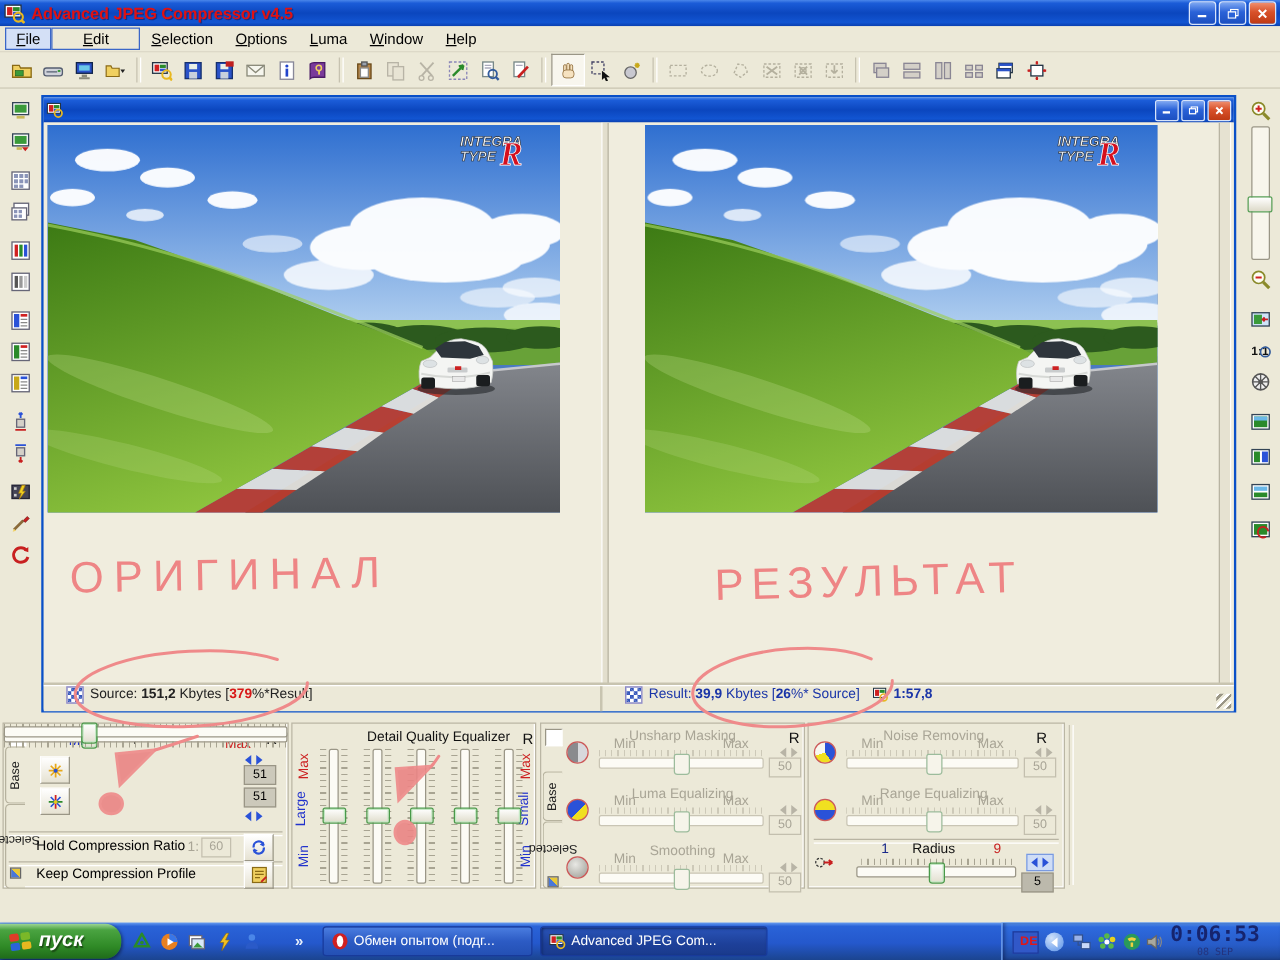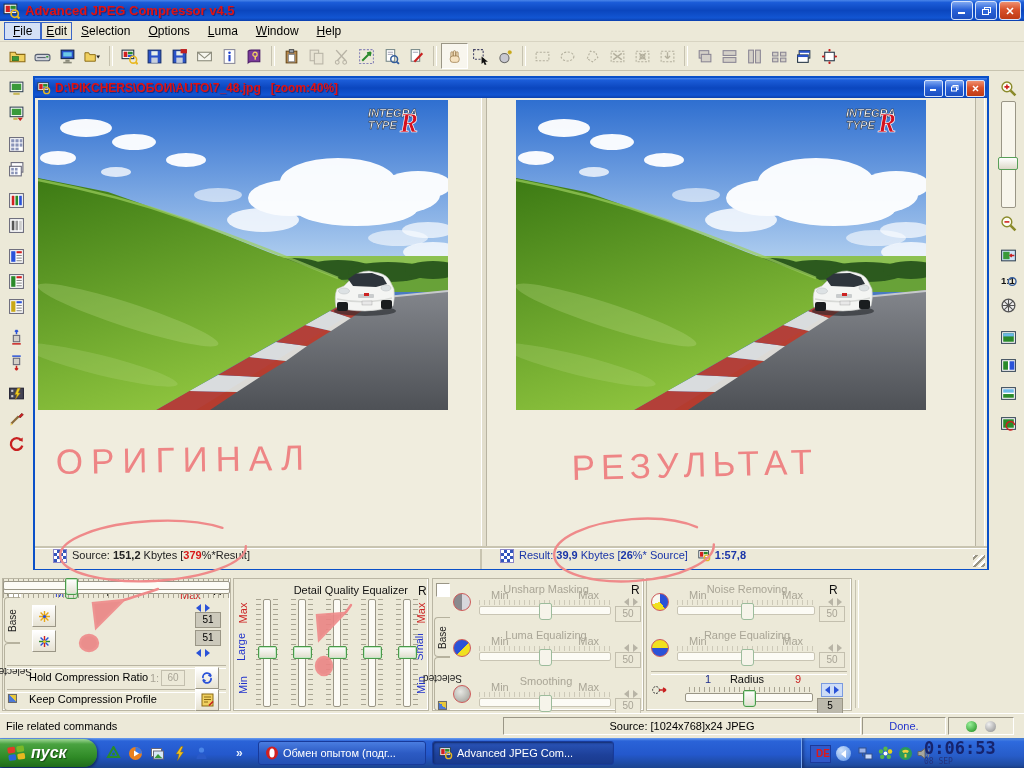--- a/index.html
+++ b/index.html
@@ -16,21 +16,21 @@
       background:linear-gradient(180deg,#7fa8f2,#2a62d8 45%,#1c4fc0);border:1px solid #d7e4fb;color:#fff;font-size:10px}
   .wb.close{background:linear-gradient(180deg,#f09070,#d8512a 45%,#bf3a14)}
   .wb svg{display:block}
 
   
   .menubar{position:absolute;left:0;top:21px;width:1024px;height:21px;background:#ece9d8;border-bottom:1px solid #d8d4c2;
            display:flex;align-items:center;padding-left:4px;box-sizing:border-box}
   .mi{display:inline-block;padding:2px 9px;font-size:12px}
   .mi::first-letter{text-decoration:underline}
   .mi.b1{border:1px solid #3a66c8;background:#d4e0f6;padding:1px 8px}
-  .mi.b2{border:1px solid #3a66c8;background:#ece9d8;padding:1px 4px}
+  .mi.b2{border:1px solid #3a66c8;background:#ece9d8;padding:1px 24px}
 
   
   .toolbar{position:absolute;left:0;top:42px;width:1024px;height:29px;background:#ece9d8;border-bottom:1px solid #c8c4b0;
            display:flex;align-items:center;padding-left:5px;box-sizing:border-box}
   .tbtn{width:25px;height:24px;display:flex;align-items:center;justify-content:center;flex:0 0 auto}
   .tbtn.pressed{background:#f8f6ee;border:1px solid;border-color:#9a9686 #fff #fff #9a9686}
   .tsep{width:2px;height:20px;border-left:1px solid #c6c2b0;border-right:1px solid #fff;margin:0 4px;flex:0 0 auto}
   .i16{width:17px;height:17px;display:block}
 
   
@@ -125,21 +125,21 @@
   .tkb.active{background:linear-gradient(180deg,#2a54b8,#1d4099 60%,#1a3a8c);box-shadow:inset 1px 1px 2px #122a6a}
   .tray{position:absolute;right:0;top:0;height:30px;width:222px;
         background:linear-gradient(180deg,#5a96ee 0%,#2e6ade 12%,#275cc8 60%,#1d4694 100%);
         border-left:1px solid #7aa8f0;box-shadow:inset 2px 0 3px rgba(0,0,30,.35)}
   .de{position:absolute;left:8px;top:7px;width:19px;height:16px;background:#3158c8;border:1px solid #1c3a9a;
       color:#e01818;font-weight:bold;font-size:10px;text-align:right;line-height:16px}
   .trchev{position:absolute;left:34px;top:8px;width:15px;height:15px;border-radius:50%;
           background:radial-gradient(circle at 35% 30%,#cfe2fa,#5890e8);display:flex;align-items:center;justify-content:center}
   .trchev i{width:0;height:0;border-top:4px solid transparent;border-bottom:4px solid transparent;border-right:5px solid #fff}
   .tri{position:absolute;top:8px;width:15px;height:15px}
-  .clock{position:absolute;right:4px;top:2px;width:96px;}
+  .clock{position:absolute;right:4px;top:2px;width:96px;text-align:center}
   .clock .t{font-family:"DejaVu Sans Mono",monospace;font-weight:bold;font-size:17px;color:#16246e;letter-spacing:0;line-height:17px}
   .clock .d{font-family:"DejaVu Sans Mono",monospace;font-size:8px;color:#24347e;line-height:9px}
 
   .annot{position:absolute;left:0;top:0;z-index:60;pointer-events:none}
 </style>
 </head>
 <body>
 
 <div id="screen">
 
@@ -674,21 +674,20 @@
 
   <div class="child">
     <div class="ctitle">
       <svg class="i16" viewBox="0 0 16 16" style="width:14px;height:14px">
         <rect x="1" y="2" width="12" height="9" fill="#fff" stroke="#234"></rect>
           <rect x="2.5" y="3.5" width="4" height="6" fill="#d02020"></rect>
         <rect x="7" y="3.5" width="5" height="3" fill="#2a8a2a"></rect>
           <rect x="7" y="7" width="5" height="2.5" fill="#2a52d8"></rect>
         <circle cx="11" cy="11" r="3.4" fill="none" stroke="#e8b820" stroke-width="1.6"></circle>
       </svg>
-      <span class="cttext">D:\PIKCHERS\ОБОИ\AUTO\7_48.jpg   [zoom:40%]</span>
       <span style="margin-left:auto;display:flex;gap:2px">
         <span class="cwb">
             <svg width="7" height="6">
               <rect x="0" y="4" width="6" height="2" fill="#fff"></rect>
             </svg>
           </span>
         <span class="cwb">
             <svg width="8" height="7">
               <rect x="2" y="0.5" width="5" height="4" fill="none" stroke="#fff"></rect>
               <rect x="0.5" y="2" width="5" height="4" fill="#2a62d8" stroke="#fff"></rect>
@@ -964,33 +963,20 @@
       <div class="hthumb" style="left:94px;top:17px"></div>
       <span class="spin boxed" style="right:2px;top:10px">
           <i class="al"></i>
           <i class="ar"></i>
         </span>
       <span class="vbox sel" style="right:2px;top:25px">5</span>
     </div>
   </div>
   <div class="abs" style="left:855px;top:580px;width:2px;height:128px;border-left:1px solid #c6c2b0;border-right:1px solid #fff"></div>
 
-  <div class="sbar">
-    <span class="abs" style="left:6px;top:6px;font-size:11px">File related commands</span>
-    <div class="ssec" style="left:503px;width:358px">
-        <span>Source: [1024x768]x24 JPEG</span>
-      </div>
-    <div class="ssec" style="left:862px;width:84px;color:#2233cc">
-        <span>Done.</span>
-      </div>
-    <div class="ssec" style="left:948px;width:66px;gap:8px">
-      <span class="ball2" style="background:radial-gradient(circle at 35% 30%,#9af09a,#1a8a1a)"></span>
-      <span class="ball2" style="background:radial-gradient(circle at 35% 30%,#f0f0f0,#8a8a8a)"></span>
-    </div>
-  </div>
 
   <div class="task">
     <div class="start">
       <svg width="19" height="17" viewBox="0 0 19 17">
         <g transform="rotate(-8 9 8)">
             <rect x="1" y="1.5" width="7.5" height="6" rx="1.5" fill="#e03c28"></rect>
             <rect x="10" y="1.5" width="7.5" height="6" rx="1.5" fill="#7ab828"></rect>
             <rect x="1" y="9" width="7.5" height="6" rx="1.5" fill="#2a64d8"></rect>
             <rect x="10" y="9" width="7.5" height="6" rx="1.5" fill="#e8b820"></rect>
           </g>

